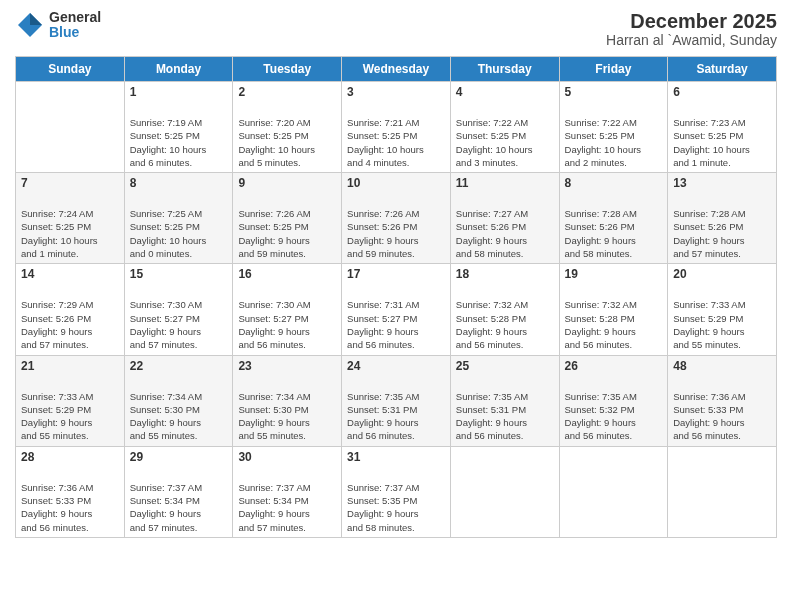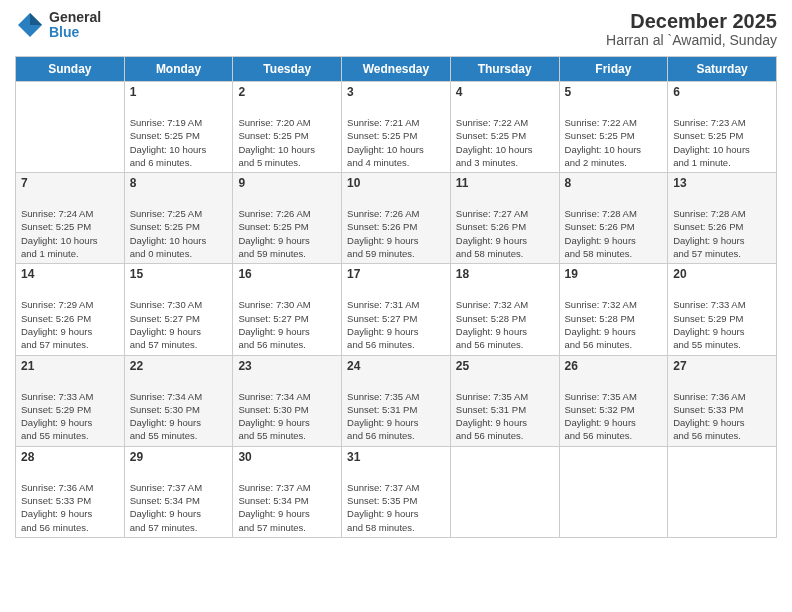--- a/index.html
+++ b/index.html
@@ -319,21 +319,21 @@
 and 56 minutes.</div>
           </td>
           <td>
             <span class="day-num">26</span>
             <div class="day-info" style="white-space: pre-line;">Sunrise: 7:35 AM
 Sunset: 5:32 PM
 Daylight: 9 hours
 and 56 minutes.</div>
           </td>
           <td>
-            <span class="day-num">27</span>
+            <span class="day-num">48</span>
             <div class="day-info" style="white-space: pre-line;">Sunrise: 7:36 AM
 Sunset: 5:33 PM
 Daylight: 9 hours
 and 56 minutes.</div>
           </td>
         </tr>
         <tr>
           <td>
             <span class="day-num">28</span>
             <div class="day-info" style="white-space: pre-line;">Sunrise: 7:36 AM

